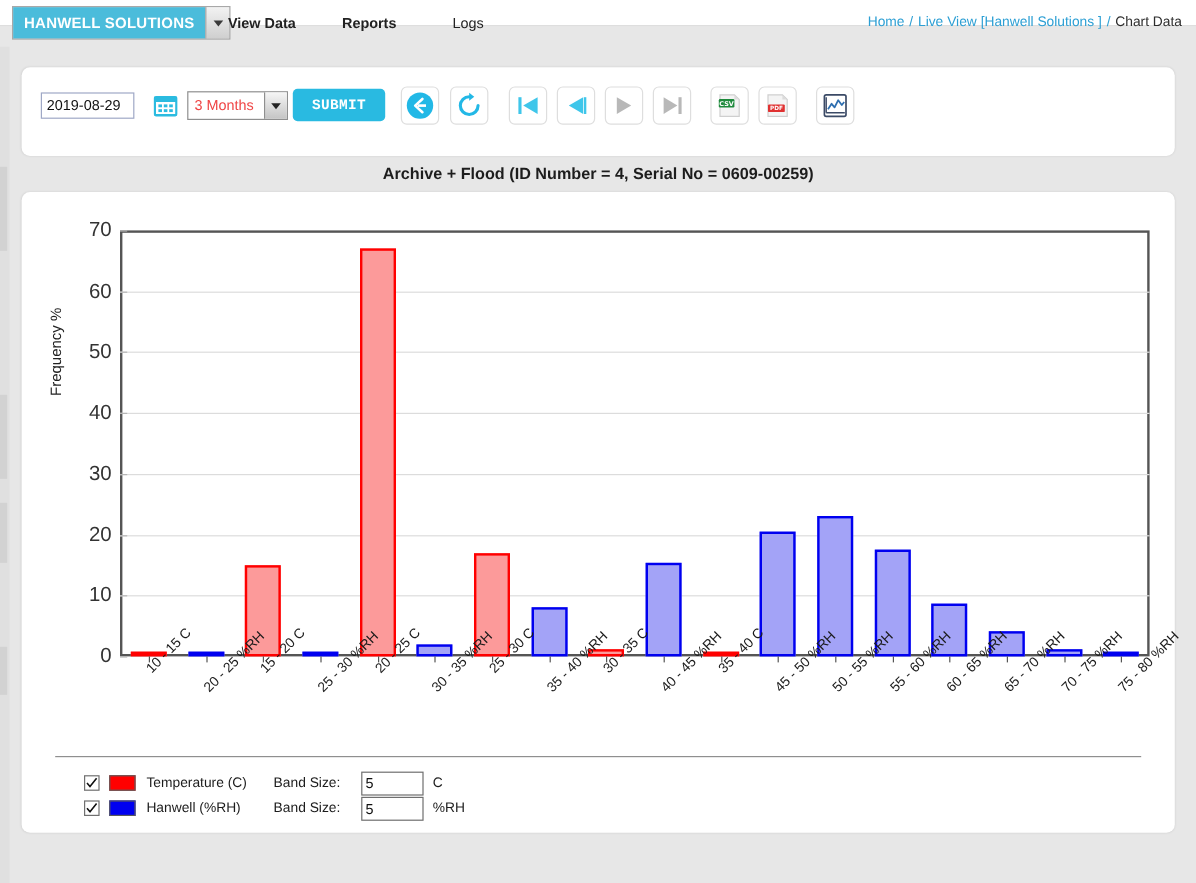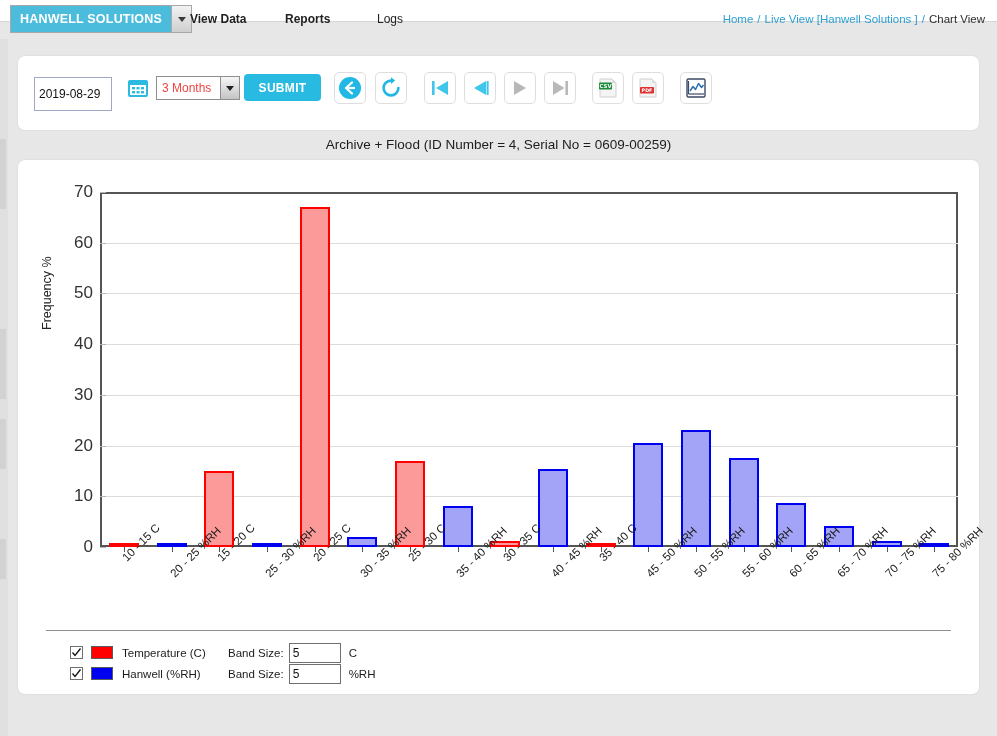--- a/index.html
+++ b/index.html
@@ -77,21 +77,21 @@
     border-radius: 7px;
     box-shadow: 0 0 2px rgba(0,0,0,.10);
   }
   #toolbar-panel { left: 18px; top: 56px; width: 961px; height: 74px; }
 
   .date-input {
     position: absolute; left: 16px; top: 21px;
     width: 78px; height: 22px;
     border: 1px solid #9fa8c6; background:#fff;
     font-family: "Liberation Sans", sans-serif;
-    font-size: 12px; color: #111; padding: 16px 4px;
+    font-size: 12px; color: #111; padding: 4px 4px;
     line-height: 20px;
   }
   .cal-btn {
     position:absolute; left: 110px; top: 22px;
     width: 20px; height: 20px; cursor:pointer;
   }
   .sel-wrap {
     position:absolute; left: 138px; top: 20px; height: 24px; width: 84px;
     border: 1px solid #8f8f8f; background: #fff; display:flex; align-items:center;
   }
@@ -103,32 +103,32 @@
   .sel-wrap .btn .tri {
     width:0;height:0;border-left:4px solid transparent;border-right:4px solid transparent;
     border-top:5px solid #222;
   }
   .submit-btn {
     position:absolute; left: 226px; top: 18px;
     width: 77px; height: 27px; border-radius: 4px;
     background: #29bae1; color:#fff; font-size: 12px; font-weight: bold;
     display:flex; align-items:center; justify-content:center;
     letter-spacing:.3px; cursor:pointer; border:none;
-    font-family: Liberation Sans, sans-serif;
+    font-family: Liberation Mono, monospace;
   }
   .icon-btn {
     position:absolute; top: 16px; width: 32px; height: 32px;
     border: 1px solid #dedede; border-radius: 5px; background:#fff;
     display:flex; align-items:center; justify-content:center; cursor:pointer;
   }
 
   
   .chart-title {
     position: absolute; left: 0; top: 137px; width: 997px;
-    text-align: center; font-size: 13.5px; font-weight: normal; color: #1d1d1d;
+    text-align: center; font-size: 13.5px; font-weight: bold; color: #1d1d1d;
   }
 
   
   #chart-panel { left: 18px; top: 160px; width: 961px; height: 534px; }
 
   .plot {
     position:absolute; left: 82px; top: 32px; width: 858px; height: 355px;
   }
   .plot .frame {
     position:absolute; inset:0;
@@ -161,21 +161,21 @@
   .legend { position:absolute; left: 52px; top: 482px; font-size: 11.5px; color:#1c1c1c; }
   .legrow { display:flex; align-items:center; height: 21px; }
   .cb {
     width: 13px; height: 13px; border:1px solid #707070; background:#fff;
     display:flex; align-items:center; justify-content:center; cursor:pointer;
     margin-right: 8px;
   }
   .cb svg { display:block; }
   .swatch { width: 22px; height: 13px; border:1px solid #5a5a5a; margin-right: 9px; }
   .legname { width: 106px; }
-  .bandlbl { margin-right: 5px; }
+  .bandlbl { margin-right: 17px; }
   .bandinput {
     width: 52px; height: 20px; border:1px solid #6f6f6f; background:#fff;
     font-size: 12px; font-family:"Liberation Sans", sans-serif; color:#111;
     padding: 0 3px; margin-right: 8px;
   }
   .unit { width: 34px; }
 </style>
 </head>
 <body>
 
@@ -186,21 +186,21 @@
       <div class="brand">HANWELL SOLUTIONS</div>
       <div class="brand-caret">
         <span class="caret-tri"></span>
       </div>
     </div>
     <div class="navlink n0">View Data</div>
     <div class="navlink n1">Reports</div>
     <div class="navlink n2">Logs</div>
 
     <div class="crumbs">
-      <a href="#">Home</a><span class="sep">/</span><a href="#">Live View [Hanwell Solutions ]</a><span class="sep">/</span><span class="cur">Chart View</span>
+      <a href="#">Home</a><span class="sep">/</span><a href="#">Live View [Hanwell Solutions ]</a><span class="sep">/</span><span class="cur">Chart Data</span>
     </div>
   </div>
 
   <div class="leftstrip">
     <div class="tab" style="top:100px;height:70px;"></div>
     <div class="tab" style="top:290px;height:70px;"></div>
     <div class="tab" style="top:380px;height:50px;"></div>
     <div class="tab" style="top:500px;height:40px;"></div>
   </div>
 

